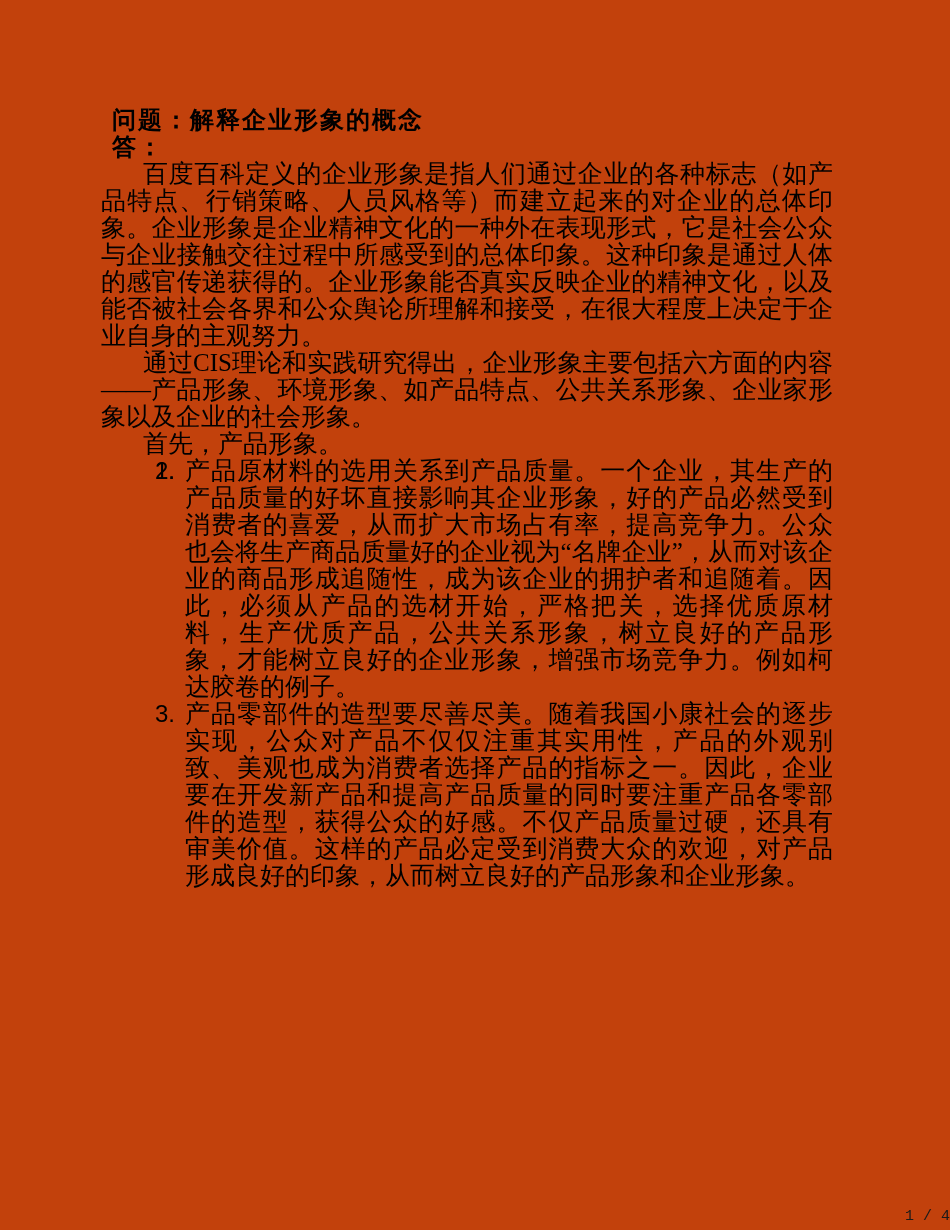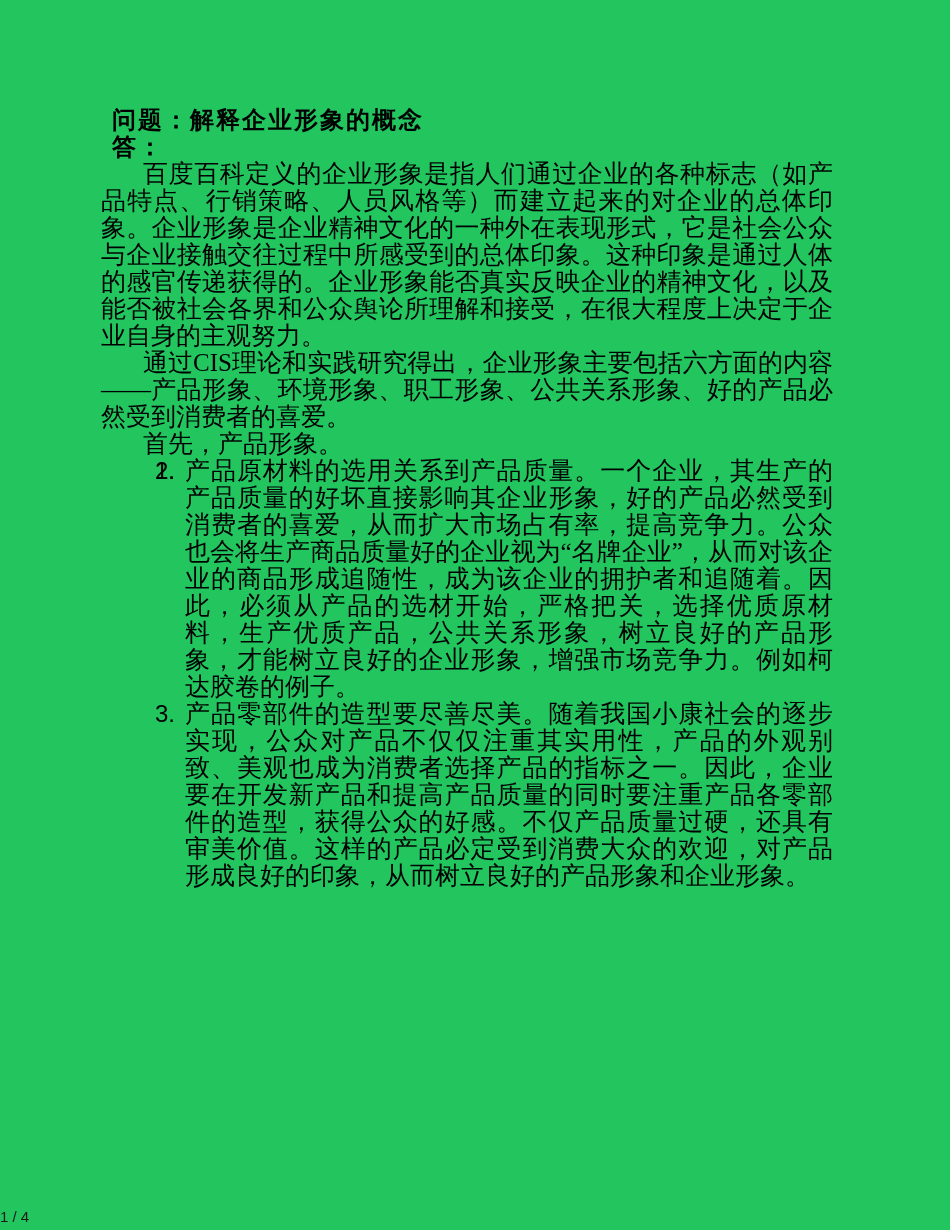--- a/index.html
+++ b/index.html
@@ -1,21 +1,21 @@
 <!DOCTYPE html>
 <html><head>
 <meta charset="utf-8">
 <style>
   * { margin: 0; padding: 0; box-sizing: border-box; }
   html, body { background: #ffffff; }
   .page {
     position: relative;
     width: 950px;
     height: 1230px;
-    background: #22c55e;
+    background: #c2410c;
     overflow: hidden;
     color: #000000;
   }
   .content {
     position: absolute;
     left: 101px;
     top: 106px;
     width: 732px;
     font-family: "Liberation Serif", serif;
     font-size: 25px;
@@ -56,39 +56,39 @@
     left: 54px;
     top: 0;
     font-family: "Liberation Sans", sans-serif;
     font-size: 24px;
   }
   .page-number {
     position: absolute;
     top: 1208px;
     left: 0;
     width: 100%;
-    text-align: left;
-    font-family: Liberation Sans, sans-serif;
+    text-align: right;
+    font-family: Liberation Mono, monospace;
     font-size: 15px;
     color: #1a1a1a;
   }
 </style>
 </head>
 <body>
 
 <div class="page">
   <div class="content">
 
     <div class="doc-title">问题：解释企业形象的概念</div>
 
     <div class="answer-label">答：</div>
 
     <p class="para">百度百科定义的企业形象是指人们通过企业的各种标志（如产品特点、行销策略、人员风格等）而建立起来的对企业的总体印象。企业形象是企业精神文化的一种外在表现形式，它是社会公众与企业接触交往过程中所感受到的总体印象。这种印象是通过人体的感官传递获得的。企业形象能否真实反映企业的精神文化，以及能否被社会各界和公众舆论所理解和接受，在很大程度上决定于企业自身的主观努力。</p>
 
-    <p class="para">通过CIS理论和实践研究得出，企业形象主要包括六方面的内容——产品形象、环境形象、职工形象、公共关系形象、好的产品必然受到消费者的喜爱。</p>
+    <p class="para">通过CIS理论和实践研究得出，企业形象主要包括六方面的内容——产品形象、环境形象、如产品特点、公共关系形象、企业家形象以及企业的社会形象。</p>
 
     <p class="para">首先，产品形象。</p>
 
 
     <ol class="numbered-list">
       <li>
         <span class="list-num">1.</span>
       </li>
       <li>
         <span class="list-num">2.</span>

